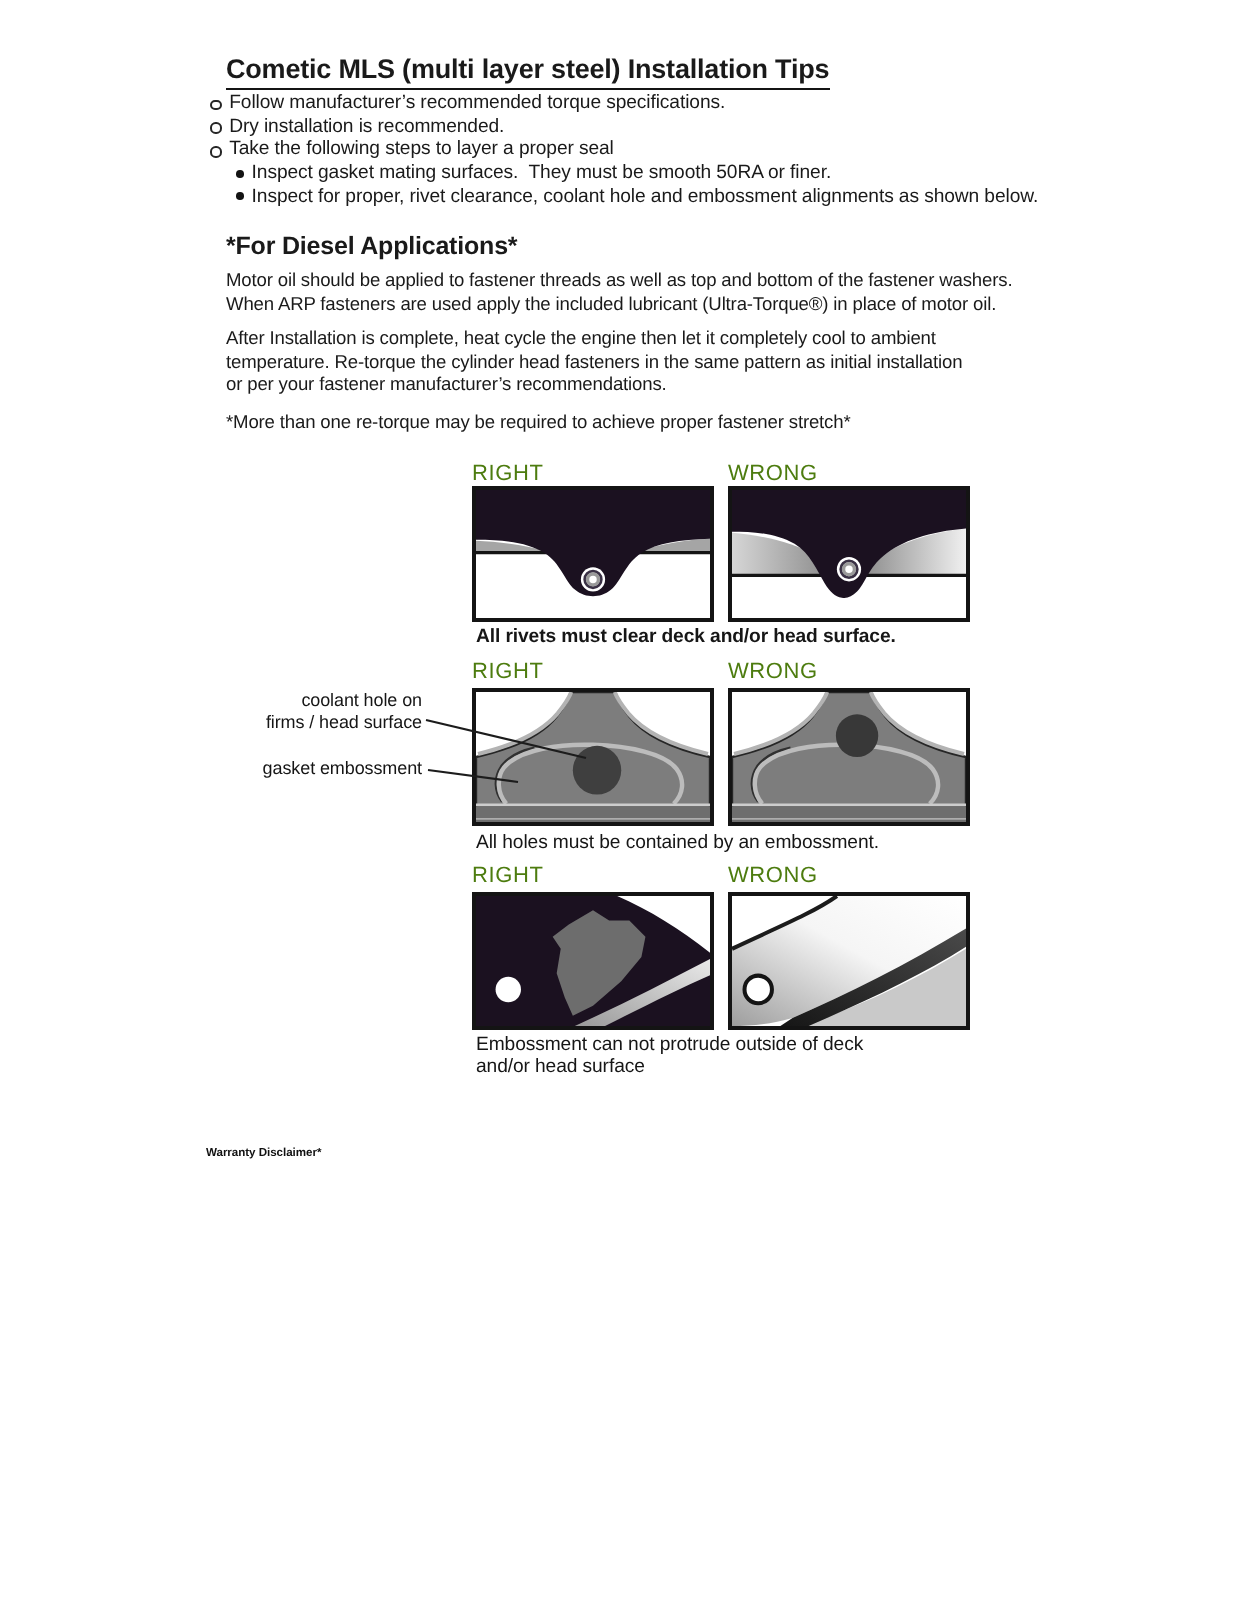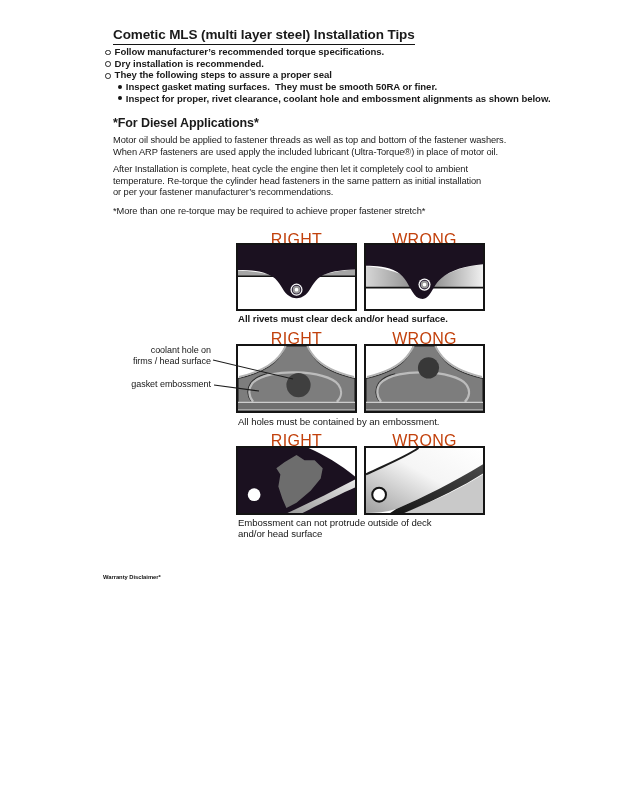--- a/index.html
+++ b/index.html
@@ -4,32 +4,32 @@
 <style>
   html,body{margin:0;padding:0;background:#ffffff;}
   .page{position:relative;width:618px;height:580px;background:#ffffff;overflow:hidden;
         font-family:"Liberation Sans", sans-serif;color:#1a1a1a;}
   .pre{white-space:pre-wrap;}
   .abs{position:absolute;}
 
   .title{left:113px;top:27px;font-size:13.5px;font-weight:bold;letter-spacing:-0.1px;
          border-bottom:1.6px solid #141414;padding-bottom:2px;}
 
-  .tips{left:105px;top:46px;font-size:9.6px;line-height:11.7px;letter-spacing:-0.05px;font-weight:bold;}
+  .tips{left:105px;top:46px;font-size:9.6px;line-height:11.7px;letter-spacing:-0.05px;}
   .tip-row{display:flex;align-items:flex-start;}
   .tip-row.sub{margin-left:13px;}
   .marker{flex:0 0 auto;width:3.6px;height:3.6px;border-radius:50%;margin:3.6px 4px 0 0;}
   .marker.hollow{border:1px solid #262626;}
   .marker.solid{background:#141414;width:3.8px;height:3.8px;}
 
   .h2{left:113px;top:116px;font-size:12.5px;font-weight:bold;letter-spacing:-0.1px;}
   .para{left:113px;width:420px;font-size:9.3px;line-height:11.7px;letter-spacing:-0.08px;}
   .p1{top:135px;} .p2{top:164px;} .note{top:206px;}
 
-  .dg-label{width:121px;text-align:center;font-size:16px;letter-spacing:0.3px;color:#c2410c;}
+  .dg-label{width:121px;font-size:11px;letter-spacing:0.3px;color:#4d7c0f;}
   .dg-box{width:121px;box-sizing:border-box;border:2.5px solid #141414;background:#fff;}
   .dg-box svg{display:block;width:100%;height:100%;}
   .h68{height:68px;} .h69{height:69px;}
   .cap{font-size:9.6px;letter-spacing:-0.05px;color:#161616;}
   .callout{font-size:9px;line-height:10.6px;letter-spacing:-0.05px;text-align:right;color:#161616;}
   .leader{left:0;top:0;pointer-events:none;}
 
   .fine{left:103px;width:432px;font-size:5.8px;line-height:6.2px;letter-spacing:-0.02px;color:#111;}
   .fine-h{font-weight:bold;}
   .footer-code{left:389px;top:760px;font-size:19px;color:#2e2a2a;letter-spacing:0.2px;}
@@ -71,21 +71,21 @@
     <div class="tip-row">
       <span class="marker hollow"></span>
       <span class="pre">Follow manufacturer’s recommended torque specifications.</span>
     </div>
     <div class="tip-row">
       <span class="marker hollow"></span>
       <span class="pre">Dry installation is recommended.</span>
     </div>
     <div class="tip-row">
       <span class="marker hollow"></span>
-      <span class="pre">They the following steps to assure a proper seal</span>
+      <span class="pre">Take the following steps to layer a proper seal</span>
     </div>
     <div class="tip-row sub">
       <span class="marker solid"></span>
       <span class="pre">Inspect gasket mating surfaces.  They must be smooth 50RA or finer.</span>
     </div>
     <div class="tip-row sub">
       <span class="marker solid"></span>
       <span class="pre">Inspect for proper, rivet clearance, coolant hole and embossment alignments as shown below.</span>
     </div>
   </div>

